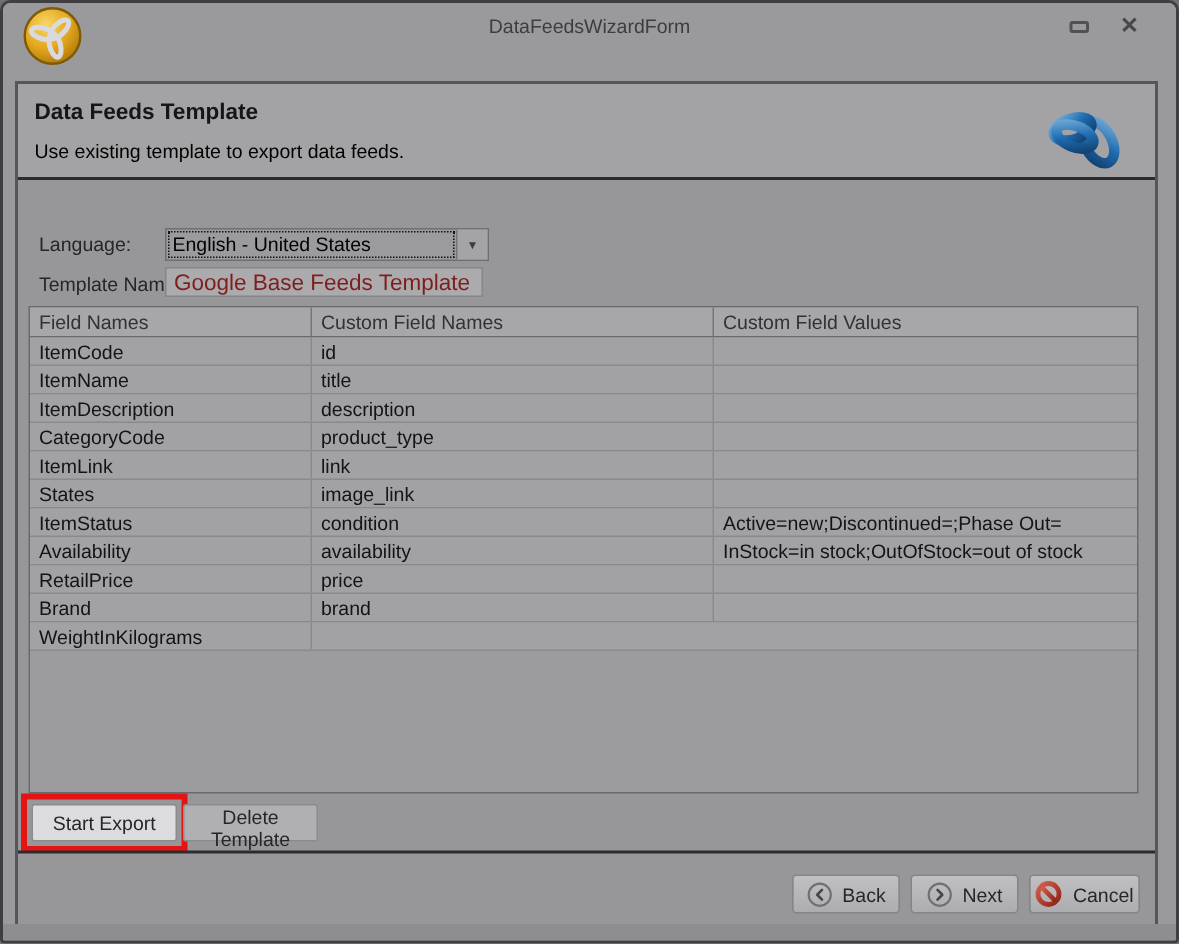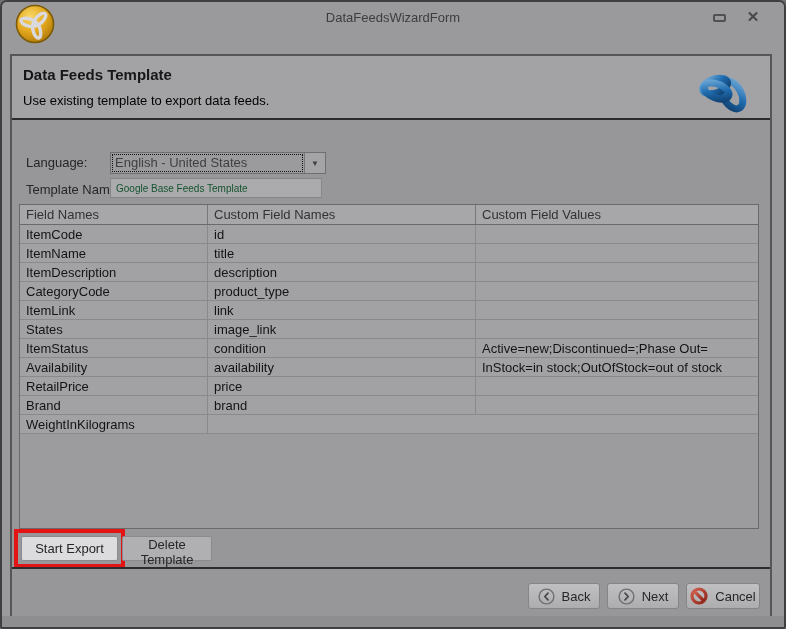--- a/index.html
+++ b/index.html
@@ -41,31 +41,31 @@
   .hdr-sub   { position:absolute; left:11px; top:37px; font-size:13px; color:#000000; }
   .brand { position:absolute; right:6px; top:2px; width:80px; height:58px; }
 
   
   .lbl { position:absolute; font-size:13px; color:#26262a; }
   .combo {
     position:absolute; left:98px; top:96px; width:216px; height:22px;
     display:flex; border:1px solid #6f6f72; background:#9b9b9e;
   }
   .combo-text {
-    flex:1; font-size:13px; color:#404040; padding:2px 4px;
+    flex:1; font-size:13px; color:#000000; padding:2px 4px;
     outline:1px dotted #111114; outline-offset:-2px; white-space:nowrap; overflow:hidden;
   }
   .combo-arrow {
     width:21px; border-left:1px solid #77777a; background:#a4a4a7;
     display:grid; place-items:center; font-size:8px; color:#3e3e42;
   }
   .txt {
     position:absolute; left:98px; top:122px; width:212px; height:20px;
     background:#ababae; border:1px solid #85858a; font-family:"Liberation Sans",sans-serif;
-    font-size:10px; color:#14532d; padding:1px 5px;
+    font-size:15px; color:#7f1d1d; padding:1px 5px;
   }
 
   
   .grid {
     position:absolute; left:7px; top:148px; width:740px; height:325px;
     border:1px solid #6a6a6d; background:#9c9c9e; display:flex; flex-direction:column;
   }
   .trow, .thead { display:flex; flex-shrink:0; }
   .thead { height:20px; background:#a7a7a9; border-bottom:1px solid #6a6a6d; }
   .thead .cell { font-size:13px; color:#323236; border-right:1px solid #77777a; }

